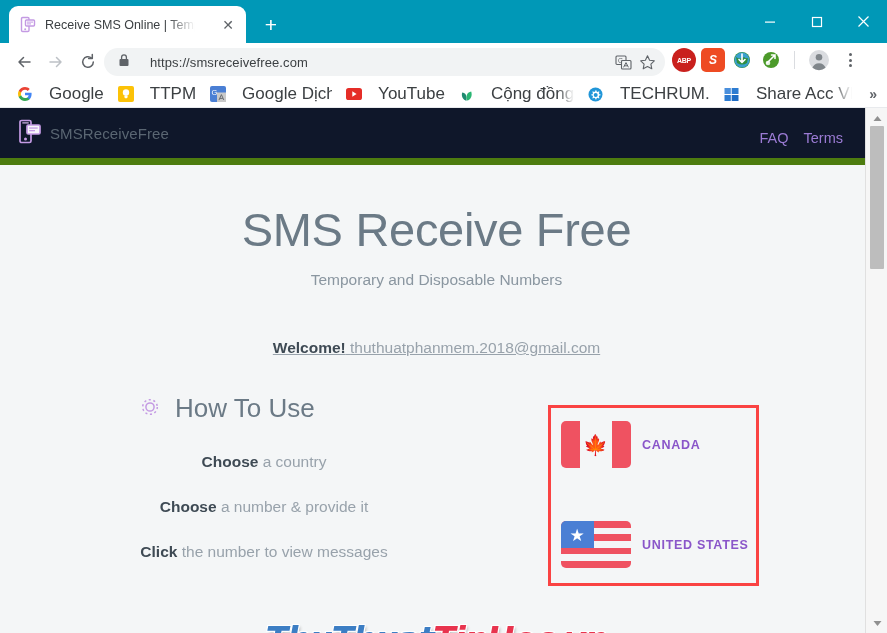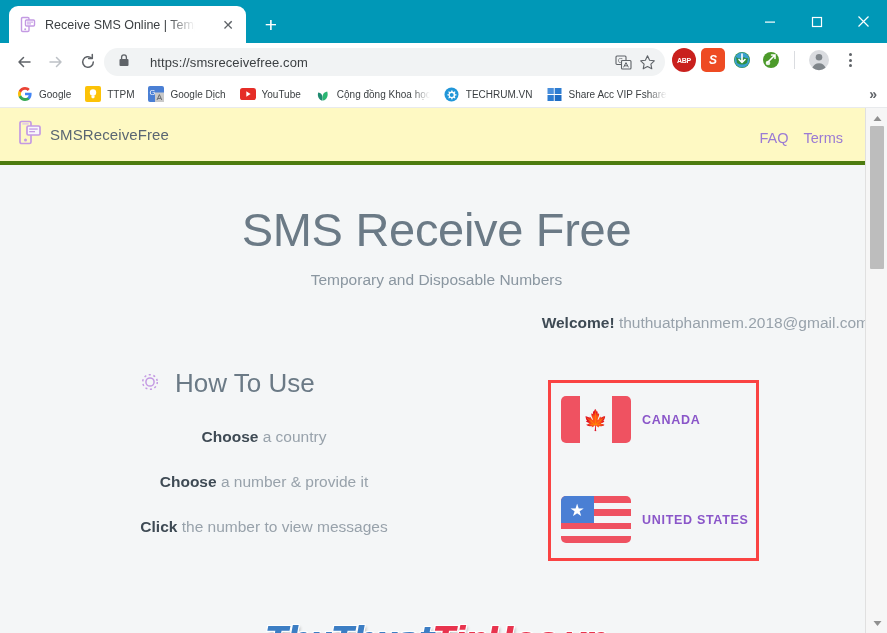--- a/index.html
+++ b/index.html
@@ -69,54 +69,54 @@
   .menu-dot { width:3px; height:3px; background:#5f6368; border-radius:50%; }
 
   
   .bookmarks {
     position:absolute; top:81px; left:0; width:887px; height:27px;
     background:#ffffff; display:flex; align-items:center; padding-left:10px;
     border-bottom:1px solid #e8eaed;
   }
   .bm { display:flex; align-items:center; height:22px; padding:0 7px; max-width:136px; }
   .bm-ico { width:16px; height:16px; flex:0 0 16px; position:relative; border-radius:2px; display:flex; align-items:center; justify-content:center; }
-  .bm-label { font-size:10px; color:#3c4043; margin-left:6px; white-space:nowrap; overflow:hidden; }
+  .bm-label { font-size:17px; color:#3c4043; margin-left:16px; white-space:nowrap; overflow:hidden; }
   .bm.fade .bm-label {
     -webkit-mask-image: linear-gradient(to right, #000 80%, transparent 100%);
     mask-image: linear-gradient(to right, #000 80%, transparent 100%);
   }
   .bm-overflow { position:absolute; right:10px; top:5px; font-size:14px; color:#5f6368; font-weight:bold; }
 
   
   .viewport {
     position:absolute; top:108px; left:0; width:887px; height:525px;
     background:#f4f6f7; overflow:hidden;
   }
   .site-header {
     position:absolute; top:0; left:0; width:865px; height:57px;
-    background:#fef9c3; border-bottom:4px solid #4d7c0f;
+    background:#0f172a; border-bottom:7px solid #4d7c0f;
     display:flex; 
   }
   .brand { display:flex; align-items:center; margin-left:18px; }
   .brand-name { font-size:15px; color:#5a6672; margin-left:9px; letter-spacing:.1px; }
   .site-nav { position:absolute; right:22px; top:22px; display:flex; gap:15px; }
   .site-nav a { font-size:14.5px; color:#9b7bd4; text-decoration:none; }
 
   .content { position:absolute; top:57px; left:4px; width:865px; }
 
   h1.hero {
     text-align:center; font-size:47px; font-weight:400;
     color:#6b7a86; margin-top:37px; letter-spacing:-.3px;
   }
   .sub {
     text-align:center; font-size:15.5px; color:#8a96a0;
     margin-top:14px;
   }
   .welcome {
-    text-align:right; font-size:15.5px; margin-top:25px; color:#98a2ab;
+    text-align:center; font-size:15.5px; margin-top:50px; color:#98a2ab;text-decoration:underline;
   }
   .welcome b { color:#3e4a54; font-weight:bold; }
 
   .lower { position:relative; margin-top:36px; height:200px; }
   .howto {
     position:absolute; left:133px; top:0; display:flex; align-items:flex-end;
   }
   .howto-title { font-size:26px; color:#6b7a86; font-weight:400; margin-left:12px; }
   .steps { position:absolute; left:0; top:60px; width:520px; }
   .step { text-align:center; font-size:15.5px; color:#98a2ab; margin-bottom:27px; }

